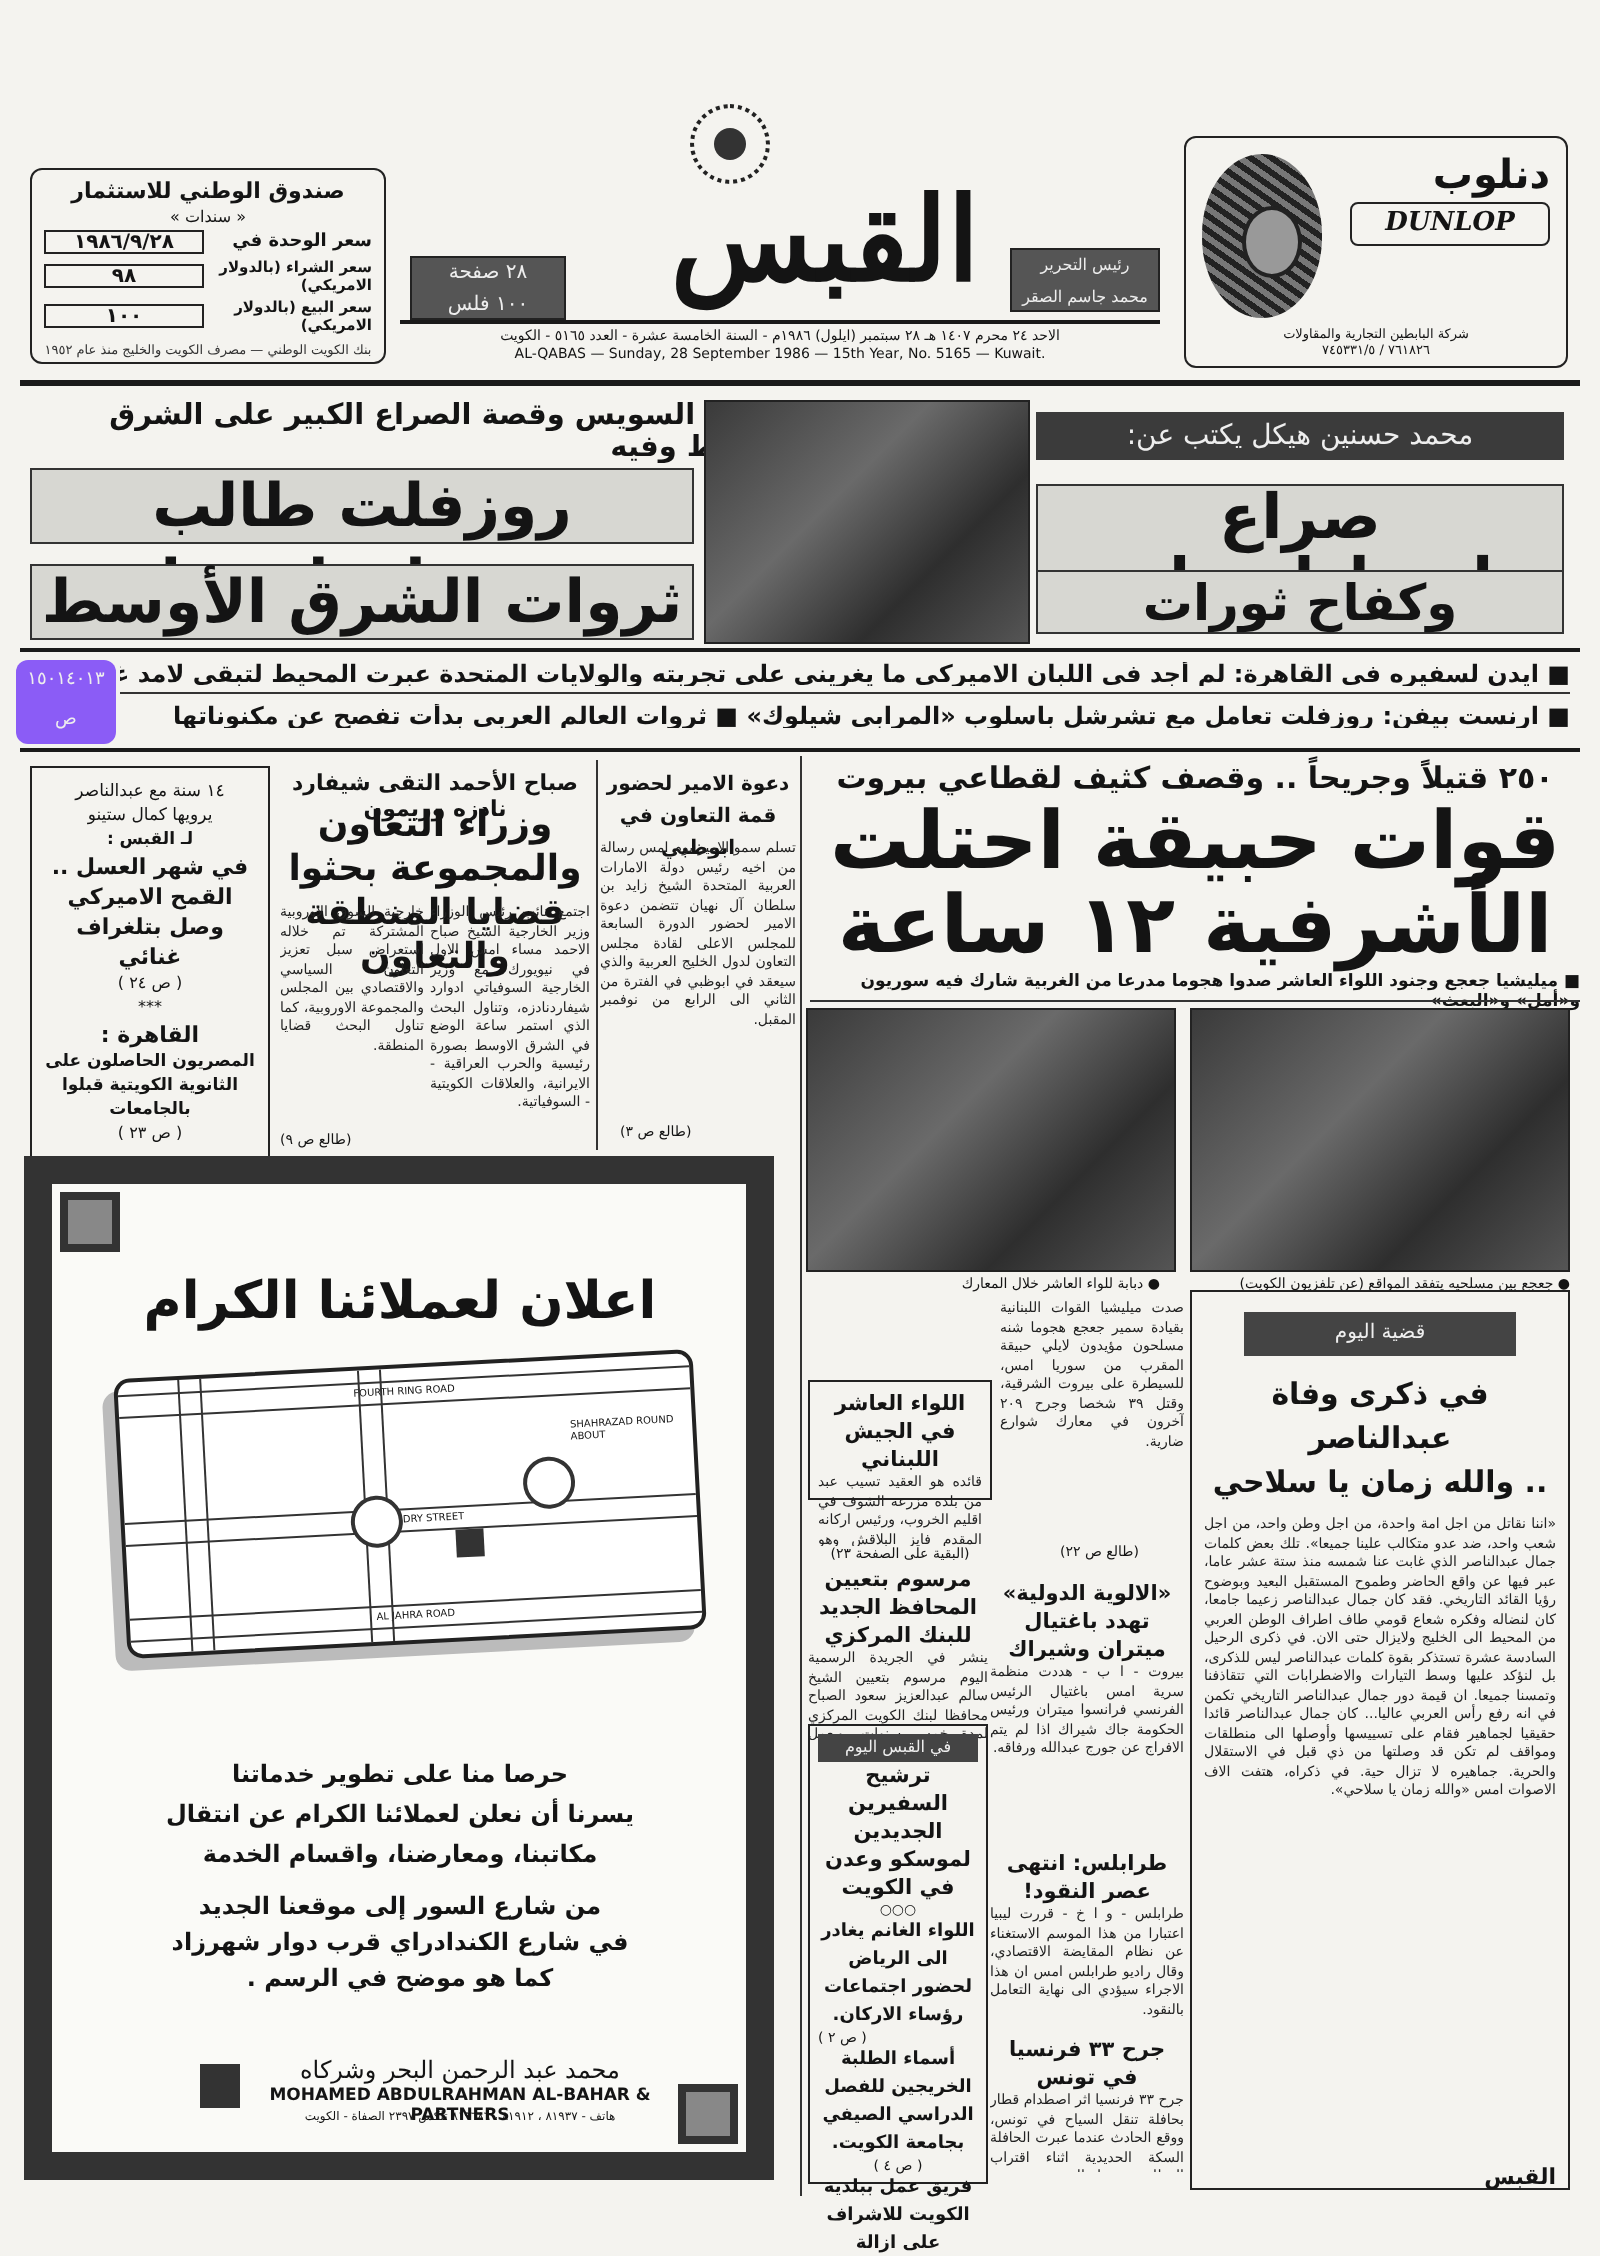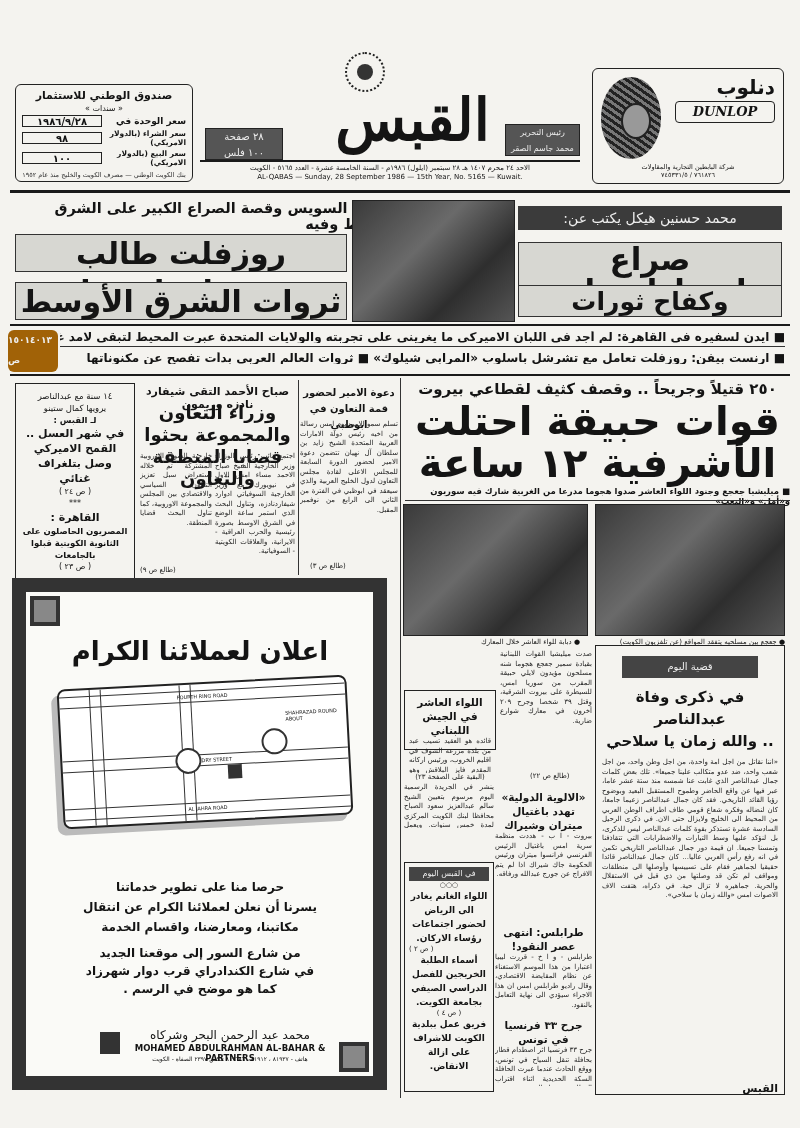--- a/index.html
+++ b/index.html
@@ -43,21 +43,21 @@
   .hl-box { background: #d7d7d2; border: 1px solid #333; font-weight: bold; text-align: center; }
   .hl-left-1 { left: 15px; top: 234px; width: 332px; height: 38px; font-size: 30px; line-height: 38px; }
   .hl-left-2 { left: 15px; top: 282px; width: 332px; height: 38px; font-size: 30px; line-height: 38px; }
   .photo { background: linear-gradient(135deg,#3a3a3a,#6a6a6a 40%,#2e2e2e 70%,#555); border: 1px solid #222; }
   .photo-heikal { left: 352px; top: 200px; width: 163px; height: 122px; }
   .byline-box { left: 518px; top: 206px; width: 264px; height: 24px; background: #3b3b3b; color: #eee; font-size: 14px; line-height: 24px; text-align: center; direction: rtl; }
   .hl-right-1 { left: 518px; top: 242px; width: 264px; height: 46px; font-size: 31px; line-height: 32px; }
   .hl-right-2 { left: 518px; top: 285px; width: 264px; height: 32px; font-size: 25px; line-height: 32px; }
 
   .index-row { left: 60px; width: 725px; font-size: 12px; font-weight: bold; line-height: 12px; white-space: nowrap; overflow: hidden; }
-  .index-badge { left: 8px; top: 330px; width: 50px; height: 42px; background: #a16207; color: #eee; border-radius: 6px; font-size: 9px; line-height: 20px; font-weight: bold; }
+  .index-badge { left: 8px; top: 330px; width: 50px; height: 42px; background: #8b5cf6; color: #eee; border-radius: 6px; font-size: 9px; text-align: center; line-height: 20px; }
 
   
   .col-text { font-size: 7px; line-height: 9.5px; direction: rtl; text-align: justify; color: #222; }
   .box-sidebar { left: 15px; top: 383px; width: 120px; height: 200px; border: 1px solid #222; padding: 6px; direction: rtl; text-align: center; }
   .box-sidebar .s1 { font-size: 8.5px; line-height: 12px; }
   .box-sidebar .s2 { font-size: 11px; line-height: 15px; font-weight: bold; }
   .box-sidebar .pg { font-size: 8px; line-height: 12px; }
 
   .mid-kicker { left: 140px; top: 385px; width: 155px; font-size: 11px; font-weight: bold; text-align: center; }
   .mid-head { left: 140px; top: 402px; width: 155px; font-size: 18px; line-height: 22px; font-weight: bold; text-align: center; }
@@ -205,25 +205,27 @@
   <div class="col-text" style="height:36px; overflow:hidden;">قائده هو العقيد تسيب عبد من بلدة مزرعة الشوف في اقليم الخروب، ورئيس اركانه المقدم فايز البلاقش وهو شيعي من جنوب لبنان.</div>
   <div class="caption" style="text-align:center">(البقية على الصفحة ٢٣)</div>
 </div>
 
 <div class="abs" style="left:495px; top:790px; width:97px;">
   <div class="sub-head">«الالوية الدولية» تهدد باغتيال ميتران وشيراك</div>
   <div class="col-text" style="height:100px; overflow:hidden;">بيروت - ا ب - هددت منظمة سرية امس باغتيال الرئيس الفرنسي فرانسوا ميتران ورئيس الحكومة جاك شيراك اذا لم يتم الافراج عن جورج عبدالله ورفاقه.</div>
 </div>
 
 <div class="abs" style="left:404px; top:783px; width:90px;">
+  <div class="sub-head">مرسوم بتعيين المحافظ الجديد للبنك المركزي</div>
   <div class="col-text" style="height:45px; overflow:hidden;">ينشر في الجريدة الرسمية اليوم مرسوم بتعيين الشيخ سالم عبدالعزيز سعود الصباح محافظا لبنك الكويت المركزي لمدة خمس سنوات. ويعمل بالمرسوم اعتبارا من اول اكتوبر المقبل.</div>
 </div>
 
 <div class="abs box-col" style="left:404px; top:862px; width:90px; height:230px;">
   <div class="tag-dark">في القبس اليوم</div>
+  <div class="sub-head">ترشيح السفيرين الجديدين لموسكو وعدن في الكويت</div>
   <div class="caption" style="text-align:center">○○○</div>
   <div class="sub-head" style="font-size:9px">اللواء الغانم يغادر الى الرياض لحضور اجتماعات رؤساء الاركان.</div>
   <div class="caption" style="text-align:left">( ص ٢ )</div>
   <div class="sub-head" style="font-size:9px">أسماء الطلبة الخريجين للفصل الدراسي الصيفي بجامعة الكويت.</div>
   <div class="caption" style="text-align:center">( ص ٤ )</div>
   <div class="sub-head" style="font-size:9px">فريق عمل ببلدية الكويت للاشراف على ازالة الانقاض.</div>
 
 </div>
 
 <div class="abs" style="left:495px; top:925px; width:97px;">

